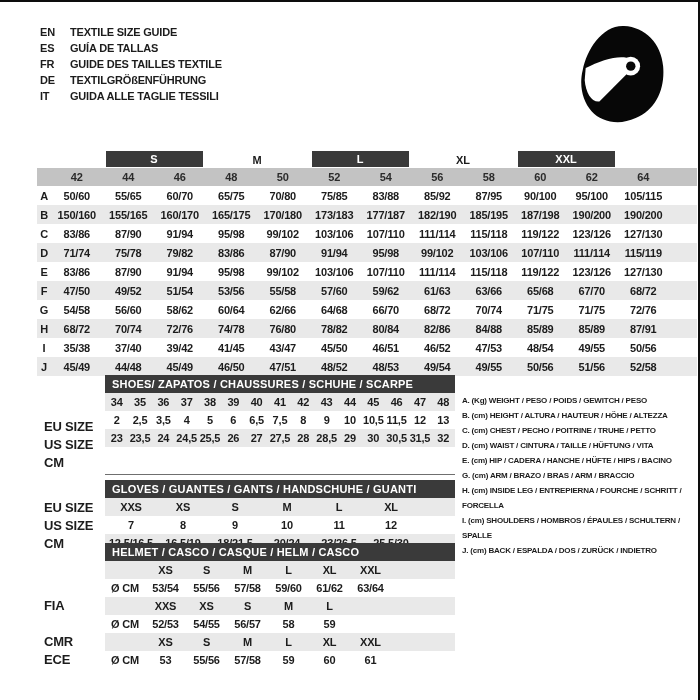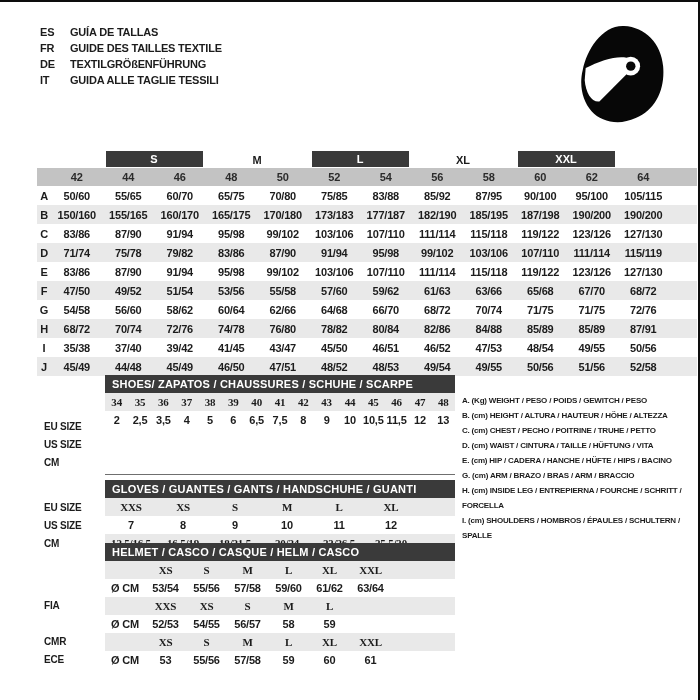--- a/index.html
+++ b/index.html
@@ -25,39 +25,43 @@
   .stripe { background:var(--stripe); }
   .group-label { display:flex; align-items:center; justify-content:center;
                  font-size:11px; font-weight:bold; }
   .group-label.dark { background:var(--dark); color:#fff; margin:0 3px 1px 3px; }
 
   
   .bar { height:18px; background:var(--dark); color:#fff; display:flex; align-items:center;
          padding-left:7px; font-size:11px; font-weight:bold; letter-spacing:0.2px; white-space:nowrap; }
   .ltable { position:absolute; }
   .lrow { display:grid; height:18px; }
-  .lrow.gray { background:var(--stripe);font-family:Liberation Serif, serif; }
+  .lrow.gray { background:var(--stripe); }
   .shoes-rows .lrow  { grid-template-columns:repeat(15,23.33px); }
   .gloves-rows .lrow { grid-template-columns:repeat(6,52px); }
   .helmet-rows .lrow { grid-template-columns:40px repeat(6,41px); }
   .side-labels { position:absolute; left:44px; }
   .side-label { height:18px; display:flex; align-items:center;
-                font-size:10px; font-weight:bold; letter-spacing:-0.2px; }
+                font-size:13px; font-weight:bold; letter-spacing:-0.2px; }
   .divider { position:absolute; left:105px; width:350px; height:1px; background:#6f6f6f; }
 
   
   .legend { position:absolute; left:462px; top:391px; width:236px; }
   .legend-item { font-size:8px; font-weight:bold; line-height:15px; letter-spacing:-0.2px; }
 </style>
 </head>
 <body>
 
 <div class="page">
 
   <div class="languages" id="languages">
+      <div class="lang-row">
+        <span class="lang-code">EN</span>
+        <span class="lang-text">TEXTILE SIZE GUIDE</span>
+      </div>
       <div class="lang-row">
         <span class="lang-code">ES</span>
         <span class="lang-text">GUÍA DE TALLAS</span>
       </div>
       <div class="lang-row">
         <span class="lang-code">FR</span>
         <span class="lang-text">GUIDE DES TAILLES TEXTILE</span>
       </div>
       <div class="lang-row">
         <span class="lang-code">DE</span>
@@ -288,20 +292,37 @@
           <div class="cell">6,5</div>
           <div class="cell">7,5</div>
           <div class="cell">8</div>
           <div class="cell">9</div>
           <div class="cell">10</div>
           <div class="cell">10,5</div>
           <div class="cell">11,5</div>
           <div class="cell">12</div>
           <div class="cell">13</div>
         </div>
+        <div class="lrow gray">
+          <div class="cell">23</div>
+          <div class="cell">23,5</div>
+          <div class="cell">24</div>
+          <div class="cell">24,5</div>
+          <div class="cell">25,5</div>
+          <div class="cell">26</div>
+          <div class="cell">27</div>
+          <div class="cell">27,5</div>
+          <div class="cell">28</div>
+          <div class="cell">28,5</div>
+          <div class="cell">29</div>
+          <div class="cell">30</div>
+          <div class="cell">30,5</div>
+          <div class="cell">31,5</div>
+          <div class="cell">32</div>
+        </div>
       </div>
   </div>
   <div class="divider" style="top:472px"></div>
 
   <div class="side-labels" id="gloves-labels" style="top:496px">
       <div class="side-label">EU SIZE</div>
       <div class="side-label">US SIZE</div>
       <div class="side-label">CM</div>
     </div>
   <div class="ltable" style="left:105px; top:478px; width:350px">
@@ -402,15 +423,16 @@
 
   <div class="legend" id="legend">
       <div class="legend-item">A. (Kg) WEIGHT / PESO / POIDS / GEWITCH / PESO</div>
       <div class="legend-item">B. (cm) HEIGHT / ALTURA / HAUTEUR / HÖHE / ALTEZZA</div>
       <div class="legend-item">C. (cm) CHEST / PECHO / POITRINE / TRUHE / PETTO</div>
       <div class="legend-item">D. (cm) WAIST / CINTURA / TAILLE / HÜFTUNG / VITA</div>
       <div class="legend-item">E. (cm) HIP / CADERA / HANCHE / HÜFTE / HIPS / BACINO</div>
       <div class="legend-item">G. (cm) ARM / BRAZO / BRAS / ARM / BRACCIO</div>
       <div class="legend-item">H. (cm) INSIDE LEG / ENTREPIERNA / FOURCHE / SCHRITT / FORCELLA</div>
       <div class="legend-item">I. (cm) SHOULDERS / HOMBROS / ÉPAULES / SCHULTERN / SPALLE</div>
+      <div class="legend-item">J. (cm) BACK / ESPALDA / DOS / ZURÜCK / INDIETRO</div>
     </div>
 
 </div>
 
 </body></html>

